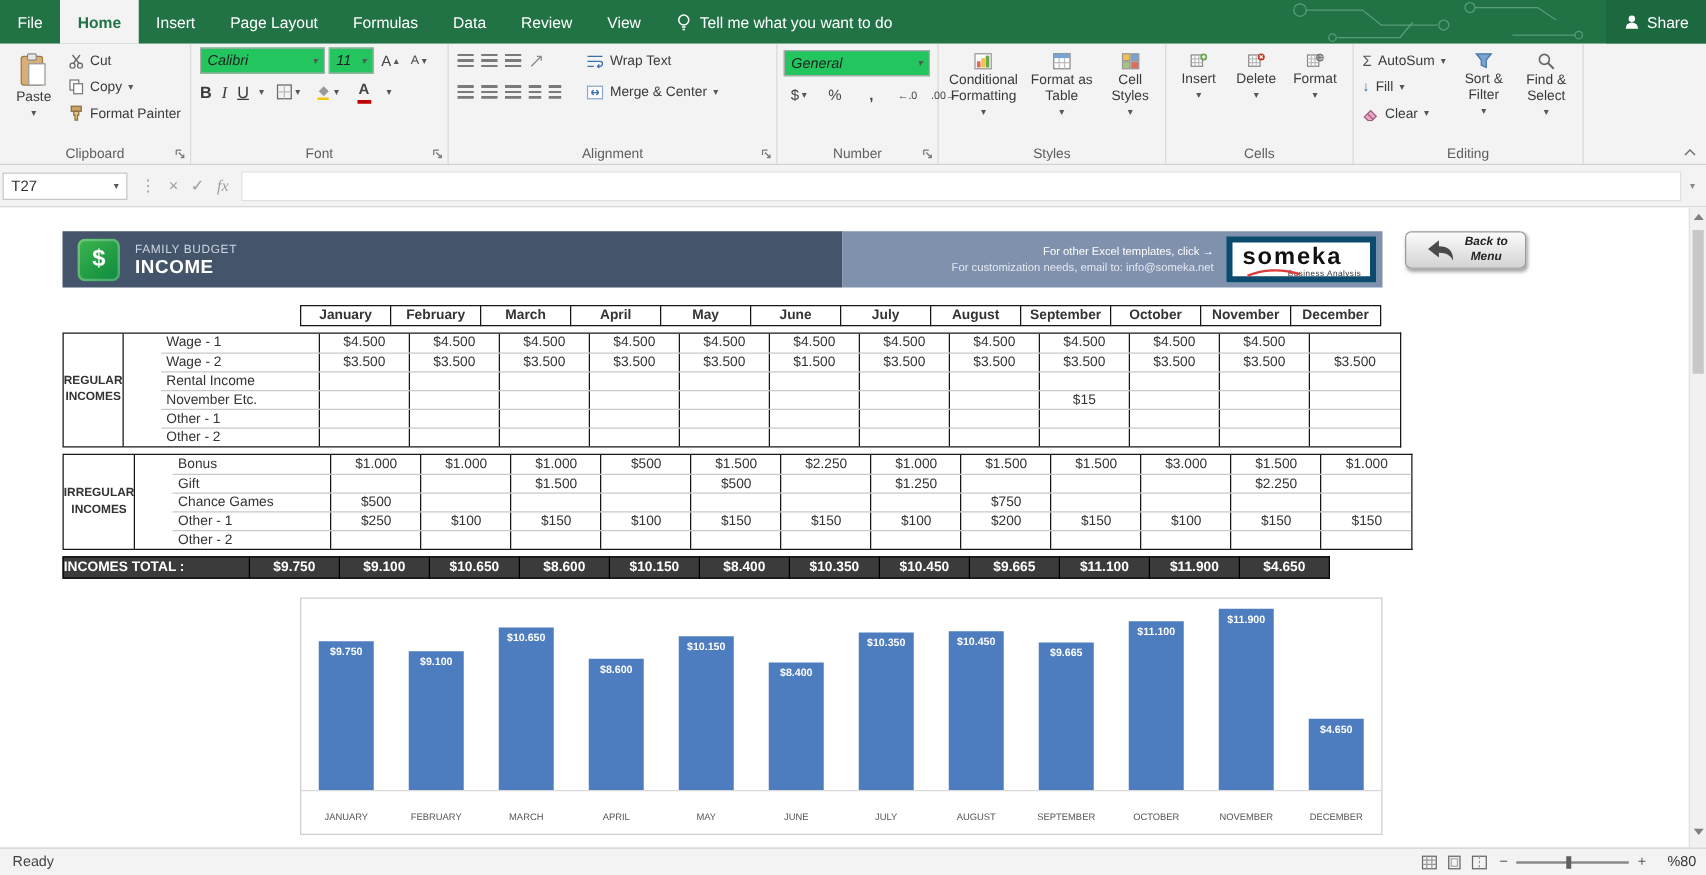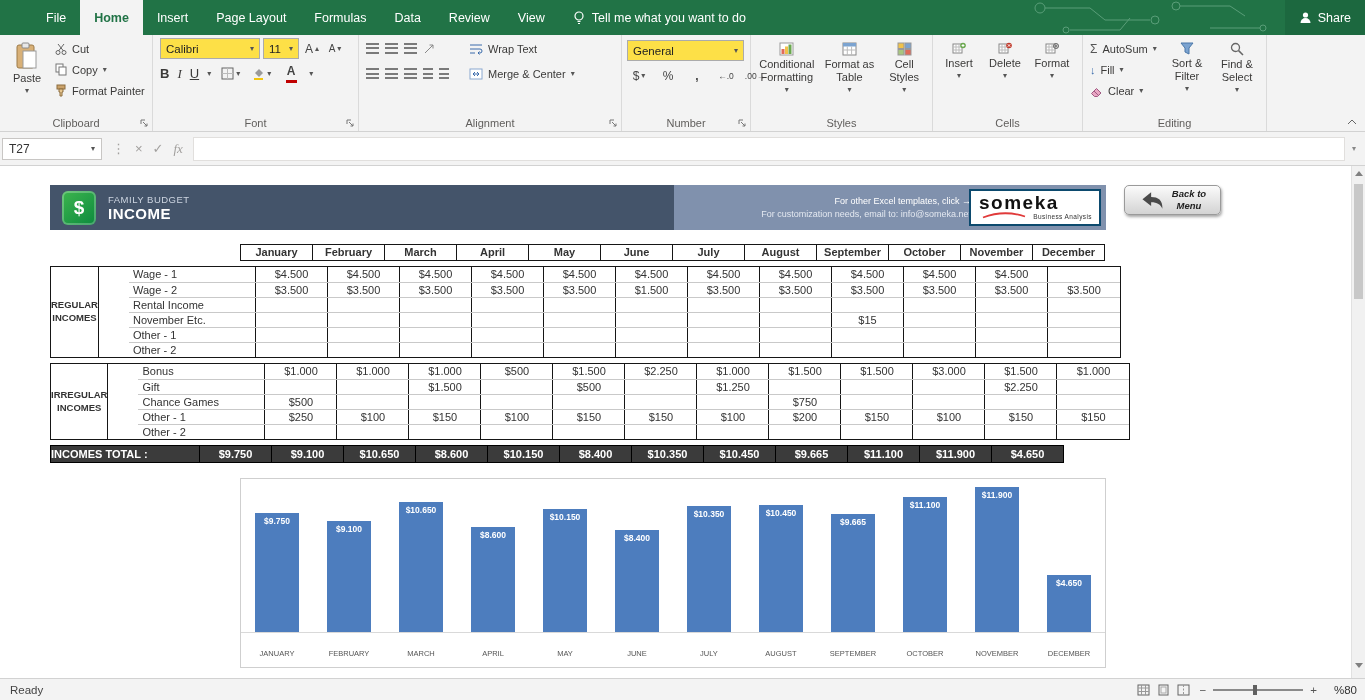--- a/index.html
+++ b/index.html
@@ -1,39 +1,39 @@
 <!DOCTYPE html>
 <html><head>
 <meta charset="utf-8">
 <style>
 * { box-sizing:border-box; margin:0; padding:0; }
 html,body { width:1365px; height:700px; overflow:hidden; }
 body { font-family:"Liberation Sans",sans-serif; display:flex; flex-direction:column; background:#fff; color:#333; }
 
 
-.titlebar { height:35px; background:#217346; display:flex; align-items:stretch; position:relative; flex:none;padding-left:32px; }
+.titlebar { height:35px; background:#217346; display:flex; align-items:stretch; position:relative; flex:none; }
 .tabs { display:flex; align-items:stretch; }
 .tab { display:flex; align-items:center; padding:0 14px; font-size:12.5px; color:#fff; cursor:default; }
 .tab[data-active="true"] { background:#f3f3f3; color:#217346; font-weight:bold; }
 .tellme { display:flex; align-items:center; gap:7px; padding:0 14px; color:#fff; font-size:12.5px;text-align:center; }
 .deco { position:absolute; right:95px; top:0; pointer-events:none; }
 .share { position:absolute; right:0; top:0; height:35px; display:flex; align-items:center; gap:6px; color:#fff; font-size:12.5px; padding:0 14px; background:#1c683f; }
 
 
 .ribbon { height:97px; background:#f3f3f3; border-bottom:1px solid #d2d2d2; display:flex; flex:none; position:relative; }
 .rgroup { position:relative; border-right:1px solid #dadada; padding:3px 3px 17px; flex:none; }
 .rg-title { position:absolute; bottom:2px; left:0; right:0; text-align:center; font-size:11px; color:#605e5c; }
 .launcher { position:absolute; bottom:4px; right:4px; }
 .caret { font-size:8px; color:#555; line-height:1; }
 .hrow { display:flex; align-items:flex-start; }
 .vcol { display:flex; flex-direction:column; }
 .bigbtn { display:flex; flex-direction:column; align-items:center; gap:2px; padding:4px 2px; font-size:11px; color:#3b3a39; text-align:center; height:74px; }
 .bigbtn .lbl { line-height:1.2; display:block; }
 .smallrow { display:flex; align-items:center; gap:5px; height:21px; font-size:11px; color:#3b3a39; padding:0 4px; white-space:nowrap; }
-.combo { background:#fde047; border:1px solid #ababab; height:21px; display:flex; align-items:center; font-size:11.5px; padding:5px 5px; gap:4px; color:#222; }
+.combo { background:#22c55e; border:1px solid #ababab; height:21px; display:flex; align-items:center; font-size:11.5px; padding:5px 5px; gap:4px; color:#222;font-style:italic; }
 .sbtn { display:flex; align-items:center; justify-content:center; min-width:20px; height:20px; font-size:12px; color:#444; gap:2px; padding:0 2px; }
 .icon-lines { width:13px; height:11px; background:repeating-linear-gradient(to bottom,#7a7a7a 0 2px,transparent 2px 4.5px); }
 .icon-lines.sm { width:10px; }
 .bold-glyph { font-weight:bold; font-size:13px; }
 .italic-glyph { font-style:italic; font-family:"Liberation Serif",serif; font-size:13px; }
 .under-glyph { text-decoration:underline; font-size:13px; }
 .acolor { display:flex; flex-direction:column; align-items:center; line-height:1; font-size:12px; font-weight:bold; }
 .acolor .bar { width:11px; height:3px; background:#c00000; margin-top:1px; }
 .ribbon-collapse { position:absolute; right:8px; bottom:6px; }
 
@@ -56,21 +56,21 @@
 
 
 .banner { position:absolute; left:50px; top:19px; width:1056px; height:45px; display:flex; }
 .banner-left { flex:1; background:#44546a; display:flex; align-items:center; gap:12px; padding-left:12px; }
 .app-icon { width:34px; height:34px; border-radius:6px; background:linear-gradient(140deg,#3db54e,#0c8a3e); display:flex; align-items:center; justify-content:center; color:#fff; font-weight:bold; font-size:19px; box-shadow:inset 0 0 0 2px rgba(255,255,255,.25); }
 .banner-sub { font-size:9.5px; color:#cdd5e1; letter-spacing:.5px; }
 .banner-main { font-size:15px; color:#fff; font-weight:bold; letter-spacing:.5px; }
 .banner-right { width:432px; background:#8091ad; display:flex; flex-direction:column; justify-content:center; gap:3px; padding-right:135px; align-items:flex-end; position:relative; }
 .promo1 { font-size:9px; color:#fff; }
 .promo2 { font-size:9px; color:#e3e8f0; }
-.logo { position:absolute; right:5px; top:4px; width:132px; height:37px; background:#fff; border:2px solid #0c4a6e; padding:2px 7px 2px 8px; }
+.logo { position:absolute; right:5px; top:4px; width:120px; height:37px; background:#fff; border:5px solid #0c4a6e; padding:2px 7px 2px 8px; }
 .logo-text { font-size:19px; font-weight:bold; color:#111; letter-spacing:1.5px; line-height:1.05; }
 .logo-swoosh { position:absolute; left:10px; top:21px; }
 .logo-sub { font-size:6.5px; color:#333; text-align:right; letter-spacing:.4px; }
 
 
 .backbtn { position:absolute; left:1124px; top:19px; width:97px; height:30px; border:1px solid #9a9a9a; border-radius:5px; background:linear-gradient(#fbfbfb,#d3d3d3); box-shadow:1px 2px 3px rgba(0,0,0,.35); display:flex; align-items:center; justify-content:center; gap:7px; }
 .backbtn .txt { font-size:9.5px; font-style:italic; font-weight:bold; color:#222; text-align:center; line-height:1.3; }
 
 
 .twrap { position:absolute; left:50px; top:78px; width:1056px; font-size:11px; }

